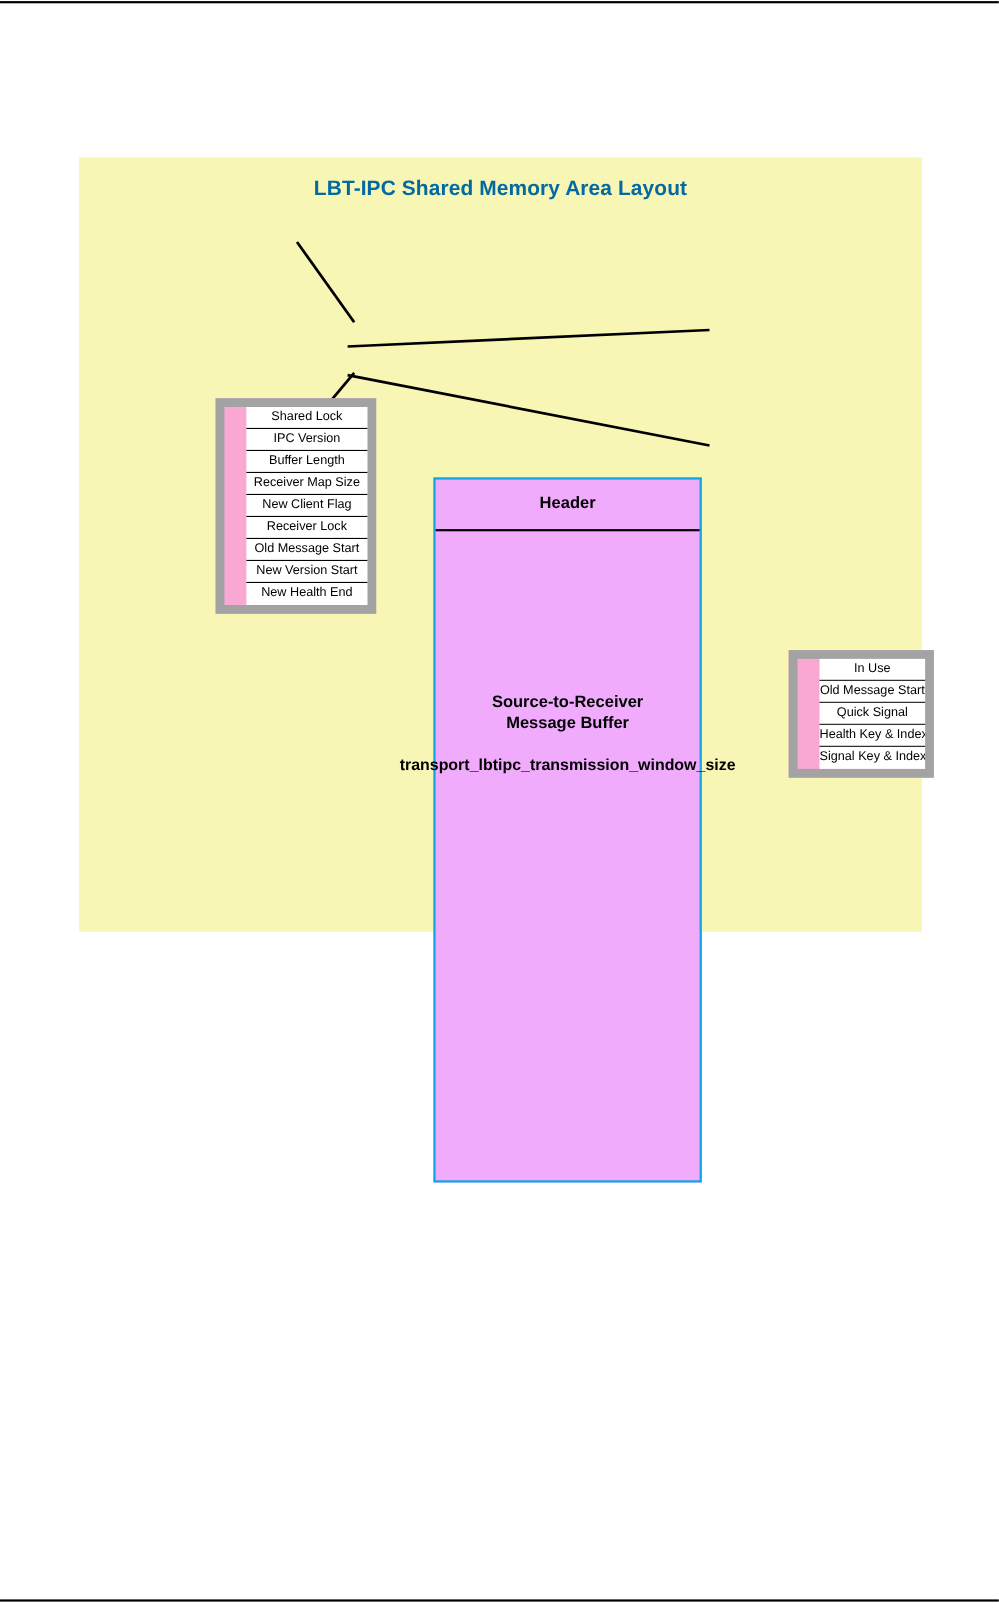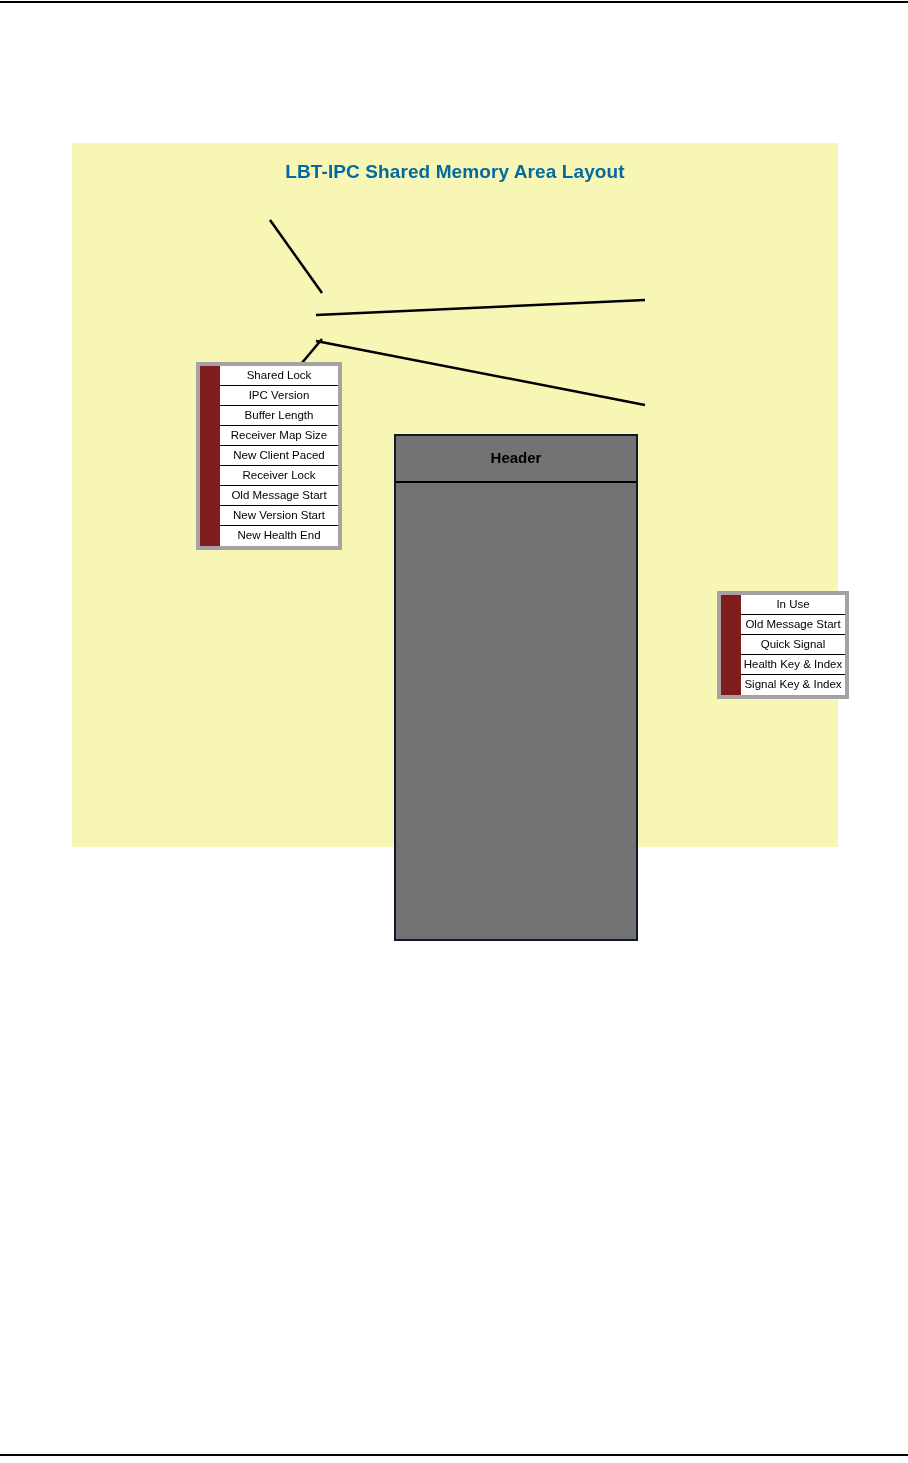--- a/index.html
+++ b/index.html
@@ -44,22 +44,22 @@
     text-align: center;
     font-size: 19px;
     font-weight: bold;
     color: #0369a1;
     letter-spacing: 0.1px;
   }
 
   
   .field-list {
     position: absolute;
-    border: 4px solid #a3a3a3;
-    background: #7f1d1d;
+    border: 8px solid #a3a3a3;
+    background: #f9a8d4;
     box-sizing: border-box;
     padding-left: 20px;
   }
   .field-row {
     height: 20px;
     line-height: 19px;
     border-bottom: 1px solid #000000;
     text-align: center;
     font-size: 11.5px;
     color: #000000;
@@ -80,23 +80,23 @@
     top: 448px;
     width: 132px;
   }
 
   
   #memory-map {
     position: absolute;
     left: 322px;
     top: 291px;
     width: 244px;
-    height: 507px;
-    border: 2px solid #0f172a;
-    background: #737373;
+    height: 641px;
+    border: 2px solid #0ea5e9;
+    background: #f0abfc;
     box-sizing: border-box;
   }
   #section-header {
     position: absolute;
     left: 0;
     top: 0;
     width: 240px;
     height: 47px;
     border-bottom: 2px solid #000000;
     box-sizing: border-box;
@@ -194,34 +194,41 @@
 
     <line x1="244" y1="172" x2="573" y2="157" stroke="#000000" stroke-width="2.5"></line>
     <line x1="244" y1="198" x2="573" y2="262" stroke="#000000" stroke-width="2.5"></line>
   </svg>
 
   <div class="field-list" id="header-fields">
     <div class="field-row">Shared Lock</div>
     <div class="field-row">IPC Version</div>
     <div class="field-row">Buffer Length</div>
     <div class="field-row">Receiver Map Size</div>
-    <div class="field-row">New Client Paced</div>
+    <div class="field-row">New Client Flag</div>
     <div class="field-row">Receiver Lock</div>
     <div class="field-row">Old Message Start</div>
     <div class="field-row">New Version Start</div>
     <div class="field-row">New Health End</div>
   </div>
 
   <div id="memory-map">
 
     <div id="section-header">
       <div class="sec-label">Header</div>
     </div>
 
 
+    <div id="section-buffer">
+      <div class="sec-label">
+        <span>Source-to-Receiver</span><br>
+        <span>Message Buffer</span>
+      </div>
+      <div id="buffer-param">transport_lbtipc_transmission_window_size</div>
+    </div>
 
   </div>
 
   <div class="field-list" id="receiver-entry-fields">
     <div class="field-row">In Use</div>
     <div class="field-row">Old Message Start</div>
     <div class="field-row">Quick Signal</div>
     <div class="field-row">Health Key &amp; Index</div>
     <div class="field-row">Signal Key &amp; Index</div>
   </div>

